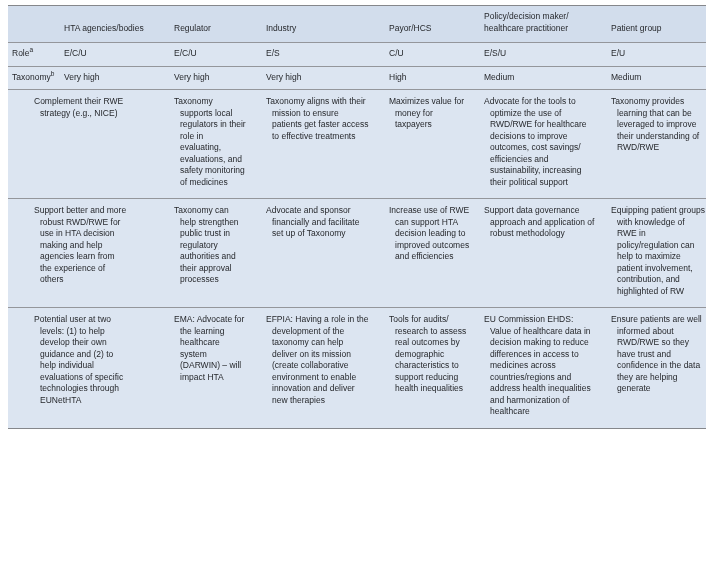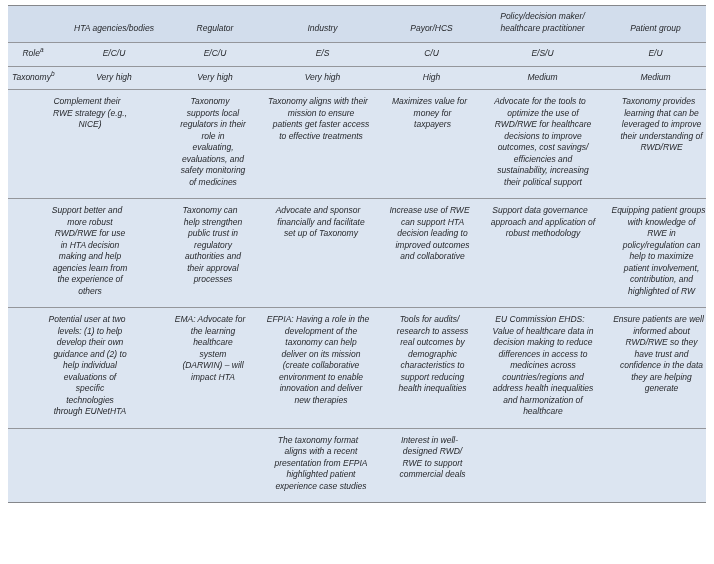--- a/index.html
+++ b/index.html
@@ -22,25 +22,24 @@
     table-layout: fixed;
     border-collapse: collapse;
     background: #dce5f1;
     border-top: 1px solid #85878b;
     border-bottom: 1px solid #85878b;
     font-size: 8.5px;
     line-height: 11.5px;
   }
   th, td {
     vertical-align: top;
-    text-align: center;
+    text-align: left;
     font-weight: 400;
     padding: 5px 10px 7px 4px;
     overflow: hidden;
-    font-style: italic;
   }
   thead th {
     vertical-align: bottom;
     background: #d2ddec;
     padding: 5px 6px 8px 4px;
   }
   tbody tr {
     border-top: 1px solid #94969b;
   }
   tr.attr-row td, tr.attr-row th {
@@ -51,21 +50,21 @@
   }
   sup {
     font-size: 6.5px;
     line-height: 0;
   }
   tr.body-row td {
     padding: 6px 16px 10px 10px;
     text-indent: -6px;
   }
   tr.body-row td.first {
-    padding-left: 44px;
+    padding-left: 32px;
     padding-right: 42px;
   }
   tr.body-row td.c3 { padding-right: 15px; }
   tr.body-row td.c4 { padding-right: 10px; }
   tr.body-row td.c5 { padding-right: 11px; }
   tr.body-row td.c6 { padding-right: 0; }
 </style>
 </head>
 <body>
 
@@ -115,35 +114,27 @@
         <td class="c2">Taxonomy supports local regulators in their role in evaluating, evaluations, and safety monitoring of medicines</td>
         <td class="c3">Taxonomy aligns with their mission to ensure patients get faster access to effective treatments</td>
         <td class="c4">Maximizes value for money for taxpayers</td>
         <td class="c5">Advocate for the tools to optimize the use of RWD/RWE for healthcare decisions to improve outcomes, cost savings/ efficiencies and sustainability, increasing their political support</td>
         <td class="c6">Taxonomy provides learning that can be leveraged to improve their understanding of RWD/RWE</td>
       </tr>
       <tr class="body-row">
         <td class="first" colspan="2">Support better and more robust RWD/RWE for use in HTA decision making and help agencies learn from the experience of others</td>
         <td class="c2">Taxonomy can help strengthen public trust in regulatory authorities and their approval processes</td>
         <td class="c3">Advocate and sponsor financially and facilitate set up of Taxonomy</td>
-        <td class="c4">Increase use of RWE can support HTA decision leading to improved outcomes and collaborative</td>
+        <td class="c4">Increase use of RWE can support HTA decision leading to improved outcomes and efficiencies</td>
         <td class="c5">Support data governance approach and application of robust methodology</td>
         <td class="c6">Equipping patient groups with knowledge of RWE in policy/regulation can help to maximize patient involvement, contribution, and highlighted of RW</td>
       </tr>
       <tr class="body-row">
         <td class="first" colspan="2">Potential user at two levels: (1) to help develop their own guidance and (2) to help individual evaluations of specific technologies through EUNetHTA</td>
         <td class="c2">EMA: Advocate for the learning healthcare system (DARWIN) – will impact HTA</td>
         <td class="c3">EFPIA: Having a role in the development of the taxonomy can help deliver on its mission (create collaborative environment to enable innovation and deliver new therapies</td>
         <td class="c4">Tools for audits/ research to assess real outcomes by demographic characteristics to support reducing health inequalities</td>
         <td class="c5">EU Commission EHDS: Value of healthcare data in decision making to reduce differences in access to medicines across countries/regions and address health inequalities and harmonization of healthcare</td>
         <td class="c6">Ensure patients are well informed about RWD/RWE so they have trust and confidence in the data they are helping generate</td>
       </tr>
-      <tr class="body-row">
-        <td class="first" colspan="2"></td>
-        <td class="c2"></td>
-        <td class="c3">The taxonomy format aligns with a recent presentation from EFPIA highlighted patient experience case studies</td>
-        <td class="c4">Interest in well-designed RWD/ RWE to support commercial deals</td>
-        <td class="c5"></td>
-        <td class="c6"></td>
-      </tr>
     </tbody>
   </table>
 </div>
 
 </body></html>

